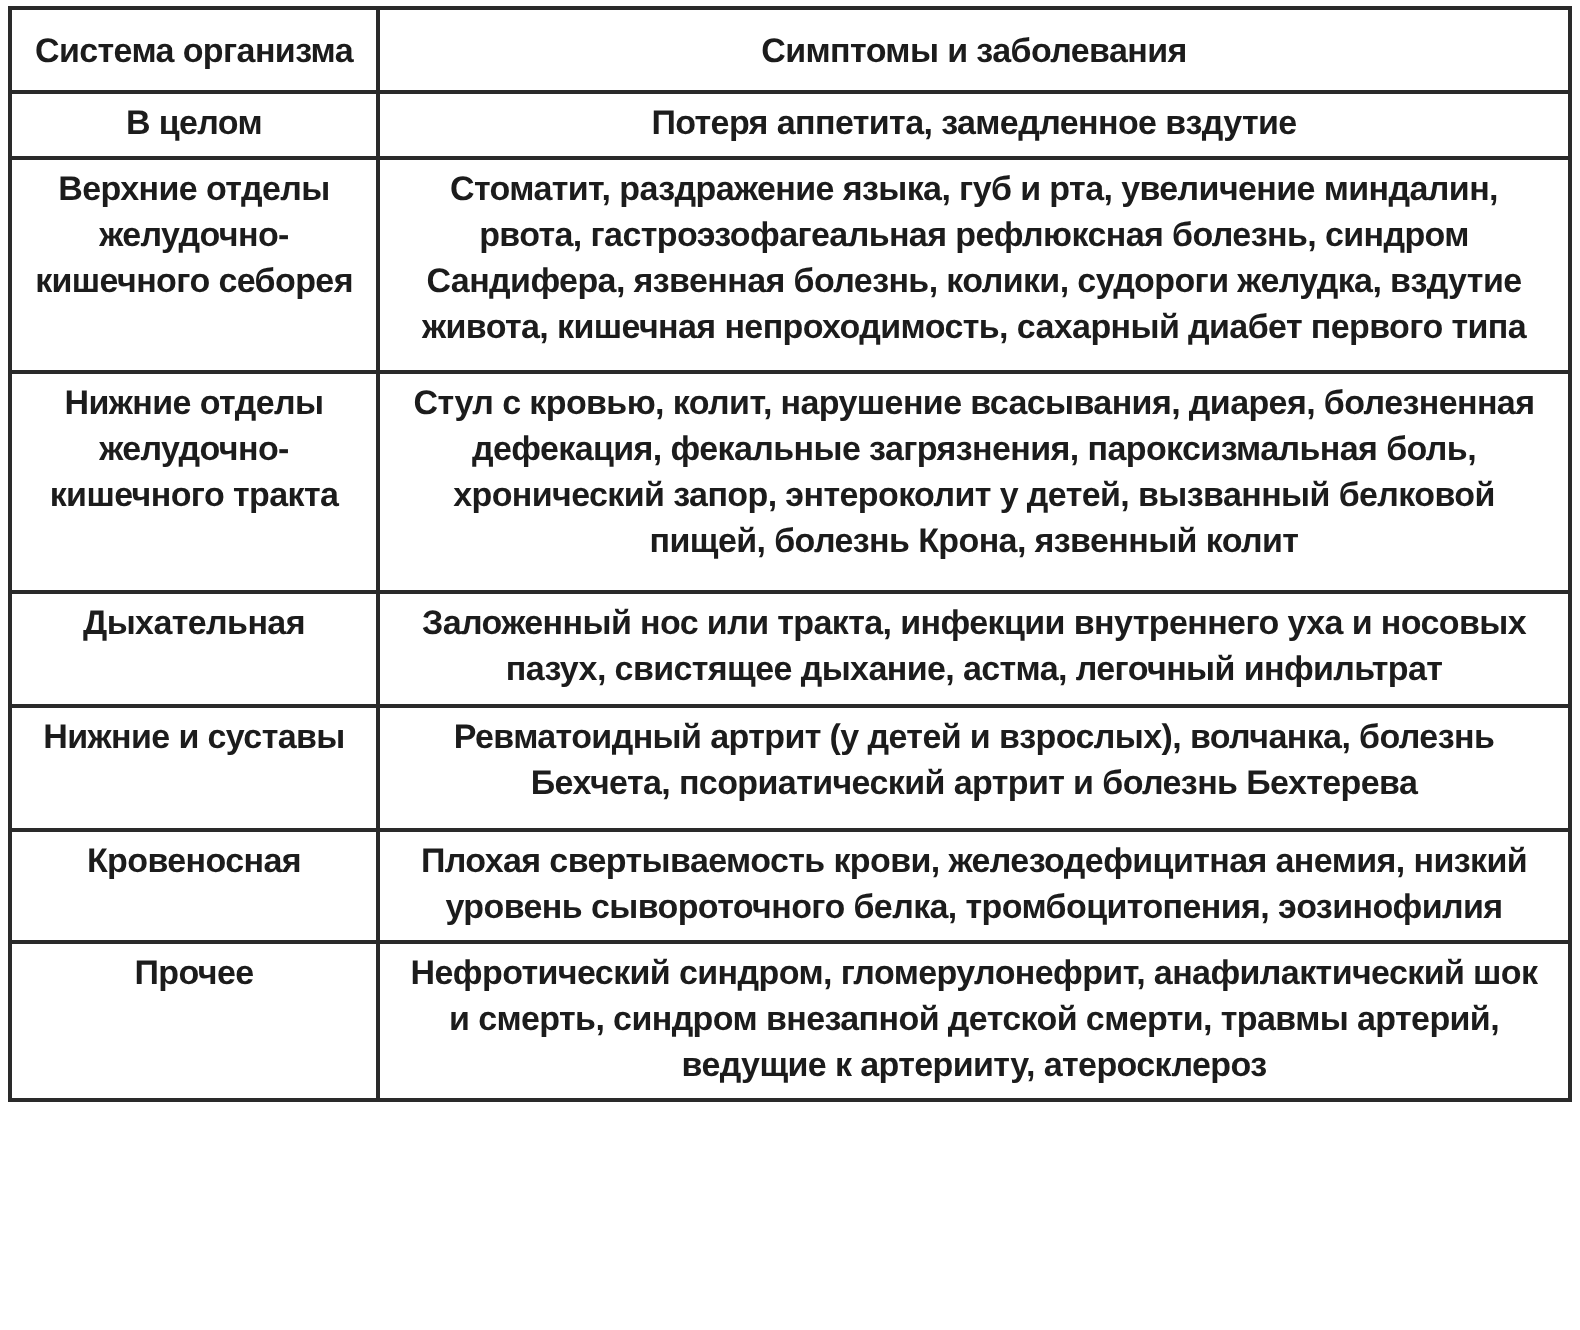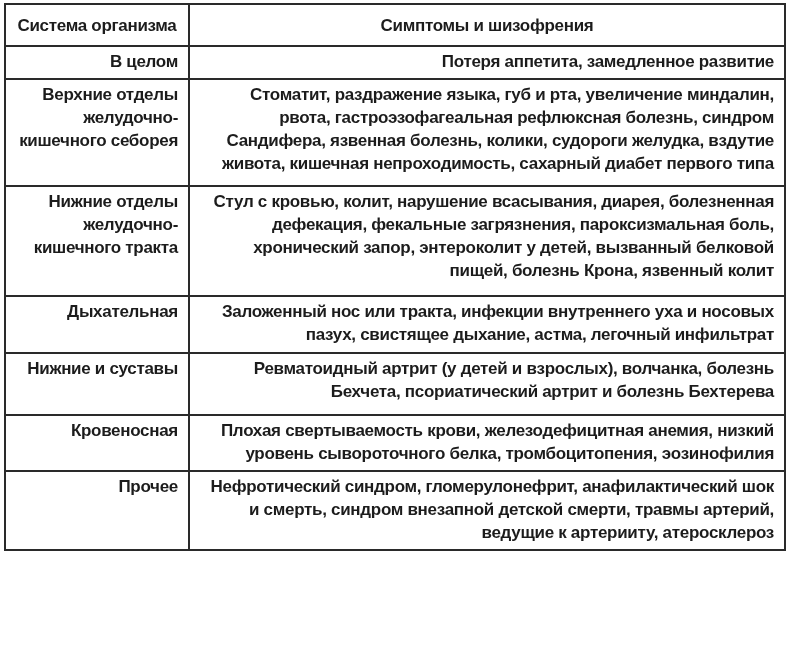--- a/index.html
+++ b/index.html
@@ -32,21 +32,21 @@
     font-size:17px;
     line-height:23px;
     letter-spacing:-0.3px;
     color:var(--text-color);
   }
   table.med-table col.c1{width:184px;}
   table.med-table th,
   table.med-table td{
     border:2px solid var(--border-color);
     vertical-align:top;
-    text-align:right;
+    text-align:center;
     padding:3px 10px 5px 10px;
     word-wrap:break-word;
   }
   table.med-table th{
     text-align:center;
     vertical-align:middle;
     padding:5px 6px;
     height:30px;
     margin-top:20px;
   }
@@ -66,27 +66,27 @@
 
 <div class="page">
   <table class="med-table">
     <colgroup>
       <col class="c1">
       <col class="c2">
     </colgroup>
     <thead>
       <tr>
         <th>Система организма</th>
-        <th>Симптомы и шизофрения</th>
+        <th>Симптомы и заболевания</th>
       </tr>
     </thead>
     <tbody>
       <tr data-row="0">
         <td>В целом</td>
-        <td>Потеря аппетита, замедленное развитие</td>
+        <td>Потеря аппетита, замедленное вздутие</td>
       </tr>
       <tr data-row="1">
         <td>Верхние отделы желудочно-кишечного себорея</td>
         <td>Стоматит, раздражение языка, губ и рта, увеличение миндалин, рвота, гастроэзофагеальная рефлюксная болезнь, синдром Сандифера, язвенная болезнь, колики, судороги желудка, вздутие живота, кишечная непроходимость, сахарный диабет первого типа</td>
       </tr>
       <tr data-row="2">
         <td>Нижние отделы желудочно-кишечного тракта</td>
         <td>Стул с кровью, колит, нарушение всасывания, диарея, болезненная дефекация, фекальные загрязнения, пароксизмальная боль, хронический запор, энтероколит у детей, вызванный белковой пищей, болезнь Крона, язвенный колит</td>
       </tr>
       <tr data-row="3">

